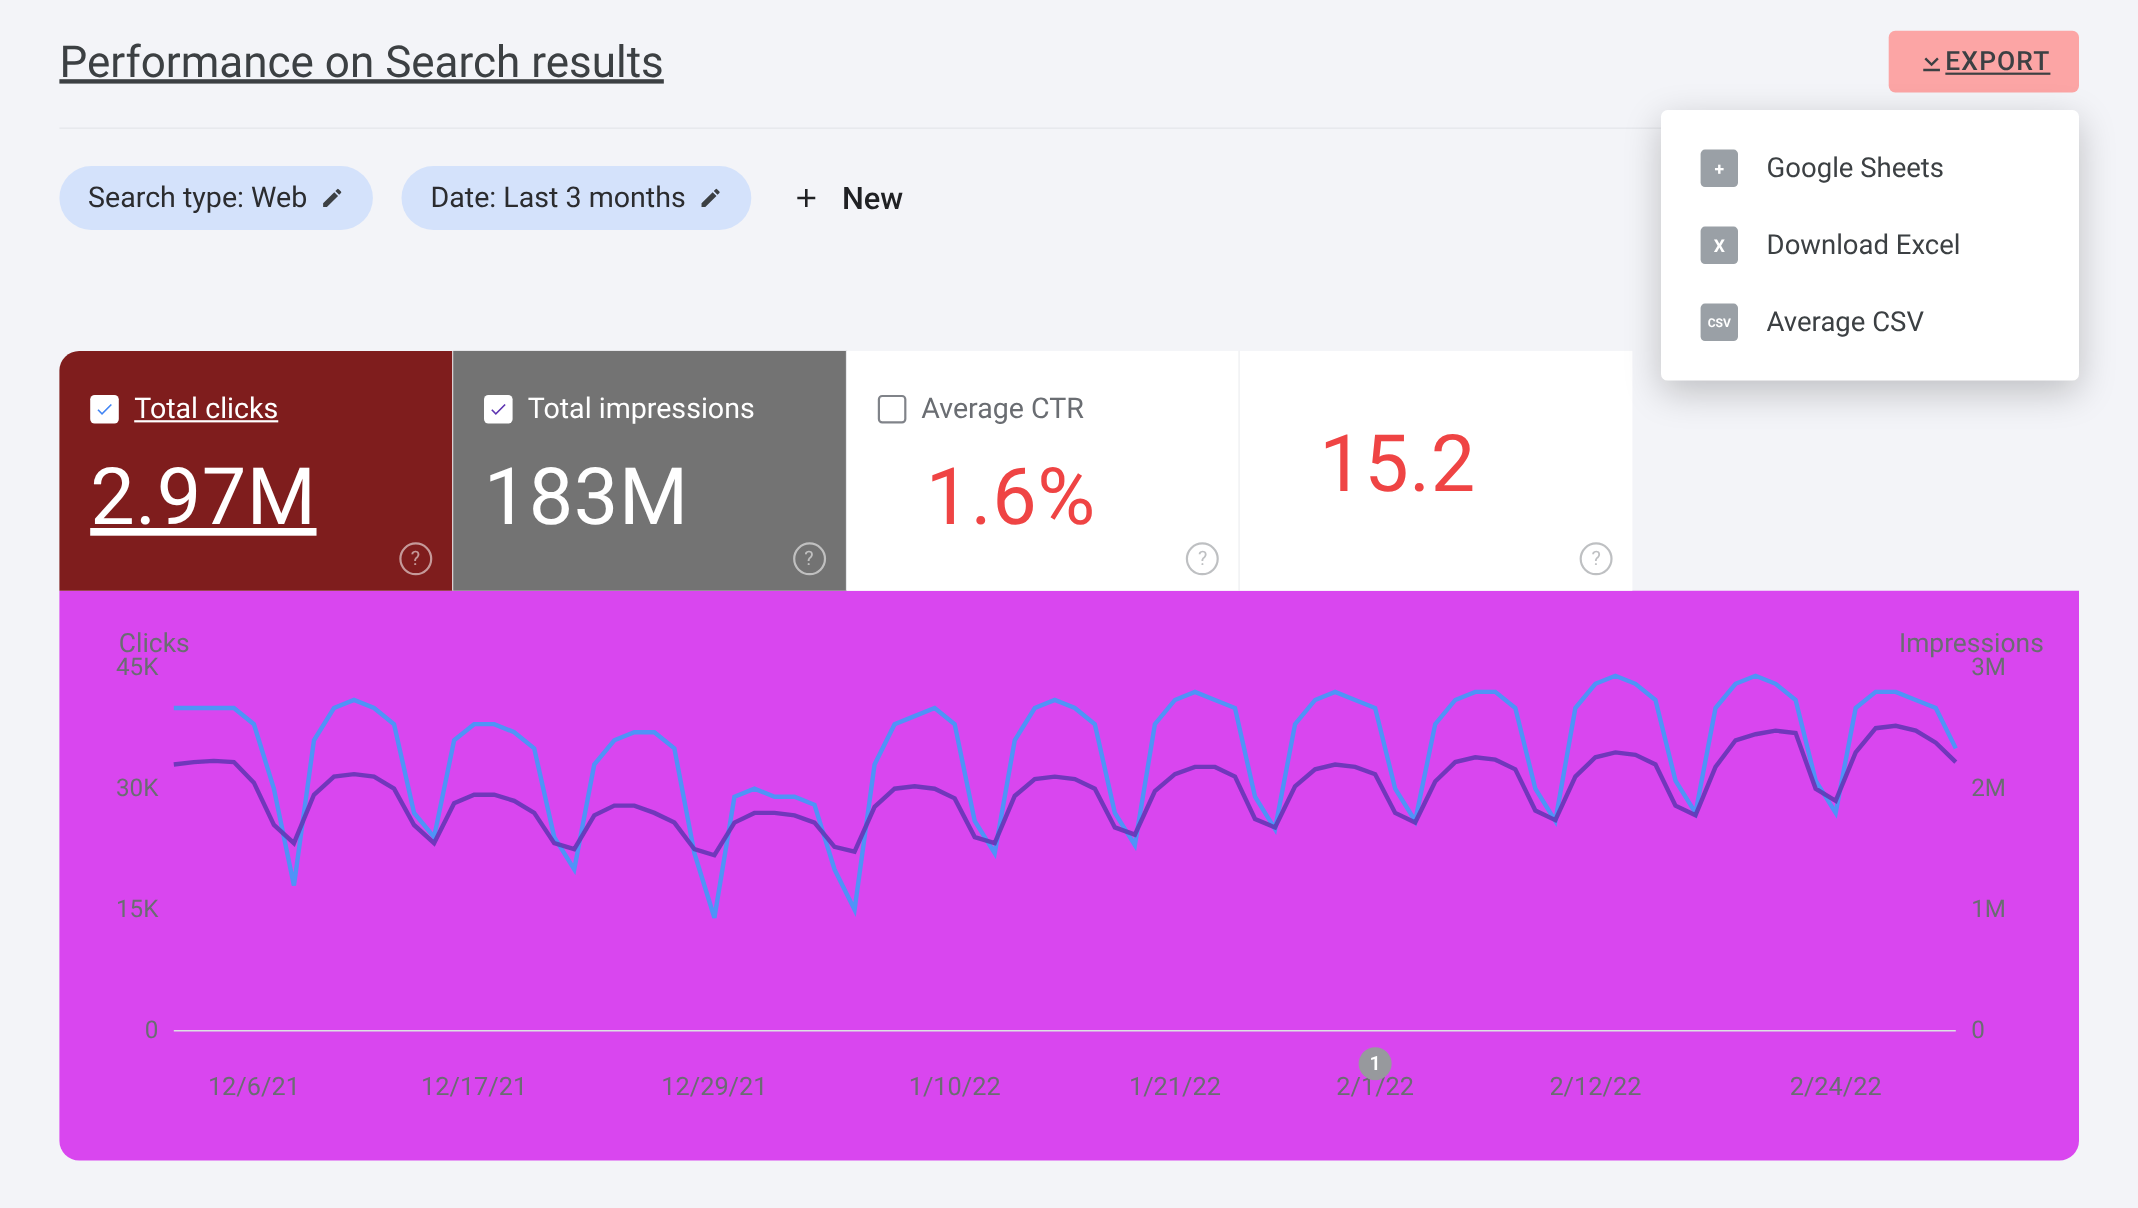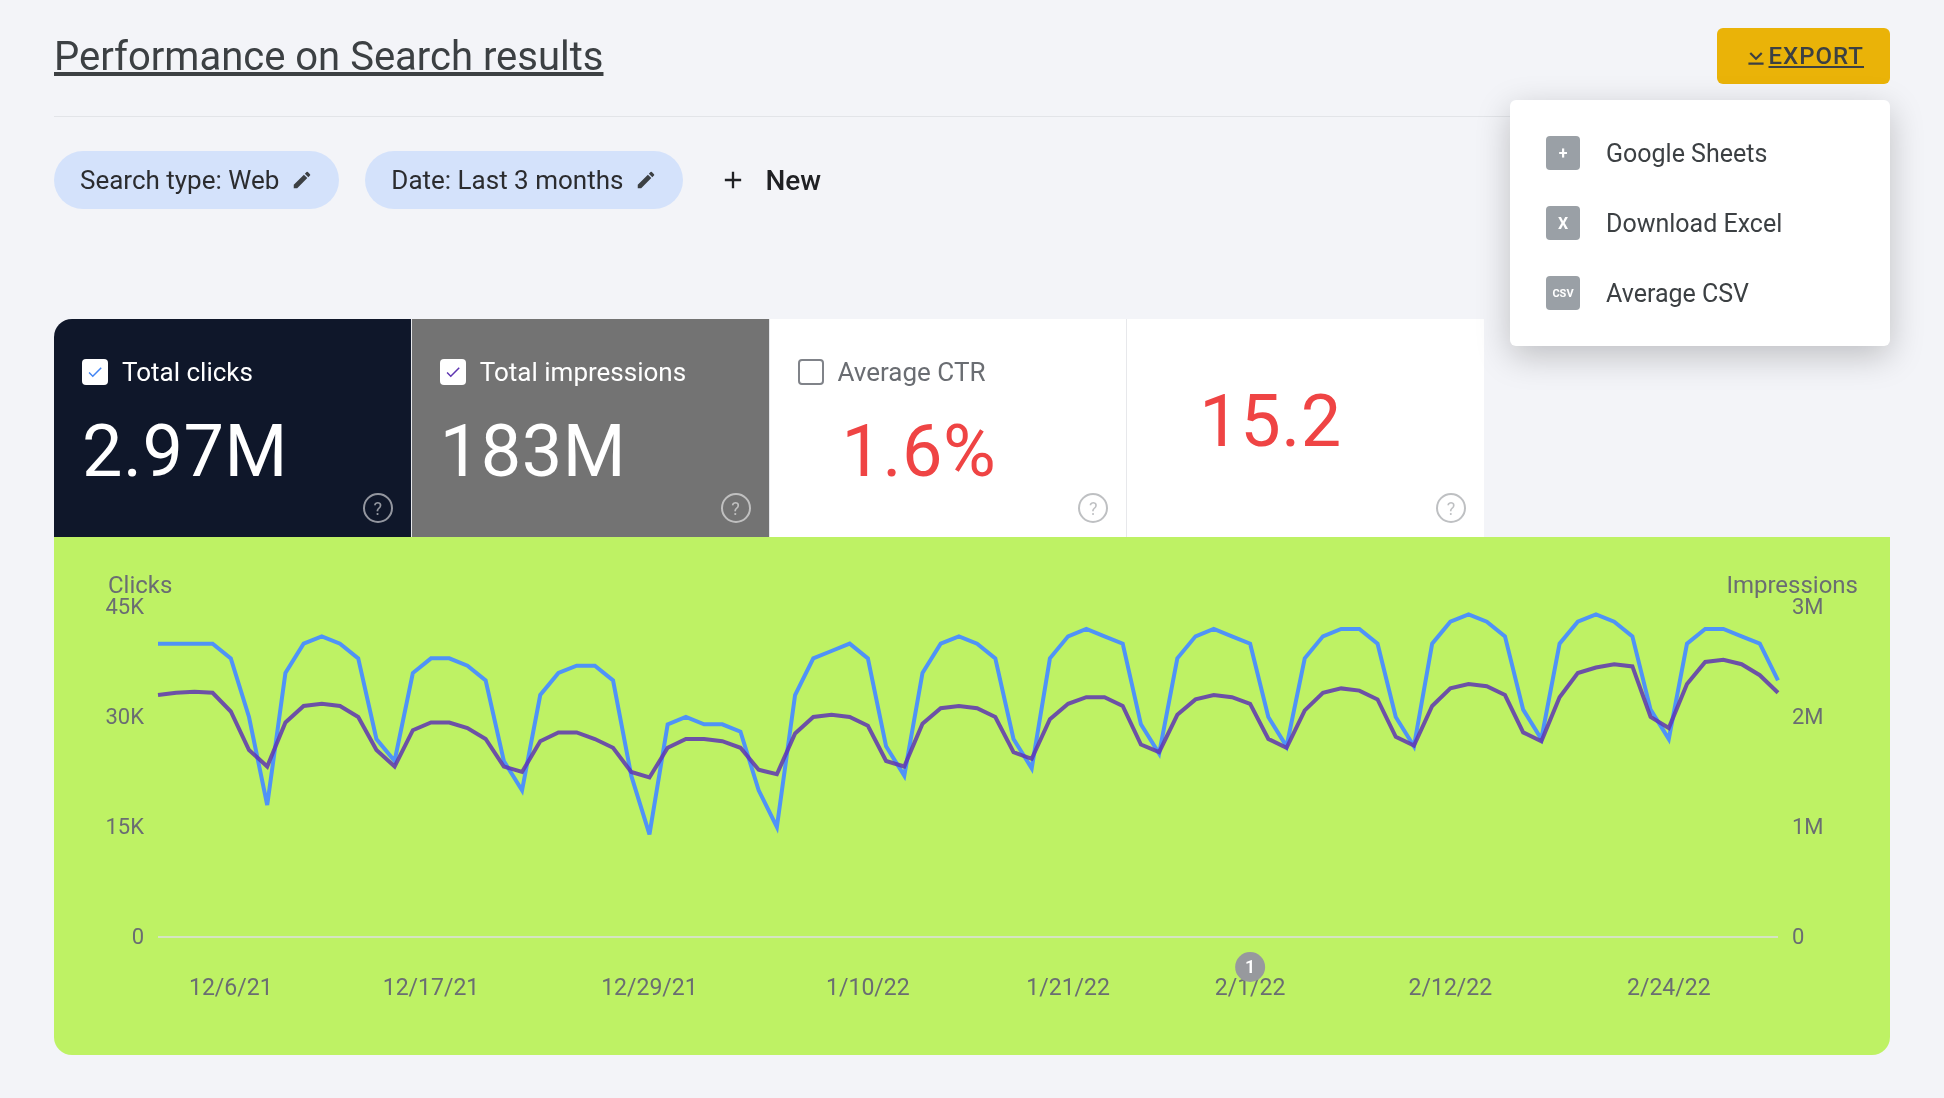--- a/index.html
+++ b/index.html
@@ -9,21 +9,21 @@
     font-family: Roboto, "Helvetica Neue", Arial, sans-serif;
     background: #f3f4f8;
     color: #3c4043;
     overflow: hidden;
   }
   .page { padding: 28px 54px 0 54px; }
   .title-row { display: flex; align-items: center; justify-content: space-between; text-decoration: underline; }
   .page-title { font-size: 40px; font-weight: 400; color: #3c4043; }
   .export-btn {
     display: inline-flex; align-items: center; 
-    background: #eab308; color: #3c4043;
+    background: #fca5a5; color: #3c4043;
     padding: 14px 26px; border-radius: 6px;
     font-size: 24px; font-weight: 500; letter-spacing: 1px;
     cursor: pointer; user-select: none; text-align: right;
   }
   .hr { height: 1px; background: #e2e4e8; margin-top: 32px; }
   .filters-row {
     display: flex; align-items: center; gap: 26px; margin-top: 34px;
     position: relative;
   }
   .chip {
@@ -64,21 +64,21 @@
     display: flex; gap: 0; width: 1430px;
     border-radius: 18px 18px 0 0; overflow: visible;
   }
   .card {
     position: relative; flex: 1 1 0; height: 218px;
     padding: 38px 28px 0 28px; background: #fff;
     border-right: 1px solid #e7e8eb;
   }
   .card:first-child { border-radius: 18px 0 0 0; }
   .card:last-child { border-right: 0; }
-  .card.blue { background: #0f172a; color: #fff; }
+  .card.blue { background: #7f1d1d; color: #fff; text-decoration: underline; }
   .card.purple { background: #737373; color: #fff; }
   .card-label-row { display: flex; align-items: center; gap: 14px; font-size: 26px; }
   .card-value { font-size: 72px; font-weight: 400; margin-top: 22px; letter-spacing: .5px; }
   .card:not(.blue):not(.purple) .card-label-row { color: #6a6d72; }
   .card:not(.blue):not(.purple) .card-value { color: #ef4444; margin-left: 44px; }
   .help-badge {
     position: absolute; right: 18px; bottom: 14px;
     width: 30px; height: 30px; border-radius: 50%;
     border: 2px solid currentColor; color: inherit; opacity: .55;
     display: flex; align-items: center; justify-content: center;
@@ -86,21 +86,21 @@
   }
   .card:not(.blue):not(.purple) .help-badge { color: #8a8d92; }
   .chk {
     width: 26px; height: 26px; border-radius: 4px; position: relative;
     display: inline-flex; align-items: center; justify-content: center;
   }
   .chk.on { background: #fff; }
   .chk.off { border: 2.5px solid #808389; }
   .chk.on svg { width: 18px; height: 18px; }
   .chart-panel {
-    background: #bef264; border-radius: 0 0 18px 18px;
+    background: #d946ef; border-radius: 0 0 18px 18px;
     padding: 30px 24px 28px 24px;
     width: 100%;
   }
   .axis-title { font-size: 24px; fill: #6a6d72; }
   .axis-tick { font-size: 22px; fill: #6a6d72; }
   .axis-x-tick { font-size: 23px; fill: #6a6d72; }
   .grid-line { stroke: #dddfe3; stroke-width: 1.5; }
   .series-clicks { stroke: #4f93f7; stroke-width: 4; fill: none; }
   .series-imps { stroke: #5e35b1; stroke-width: 4; fill: none; stroke-opacity: .85; }
   .anno-dot { fill: #97999d; }

